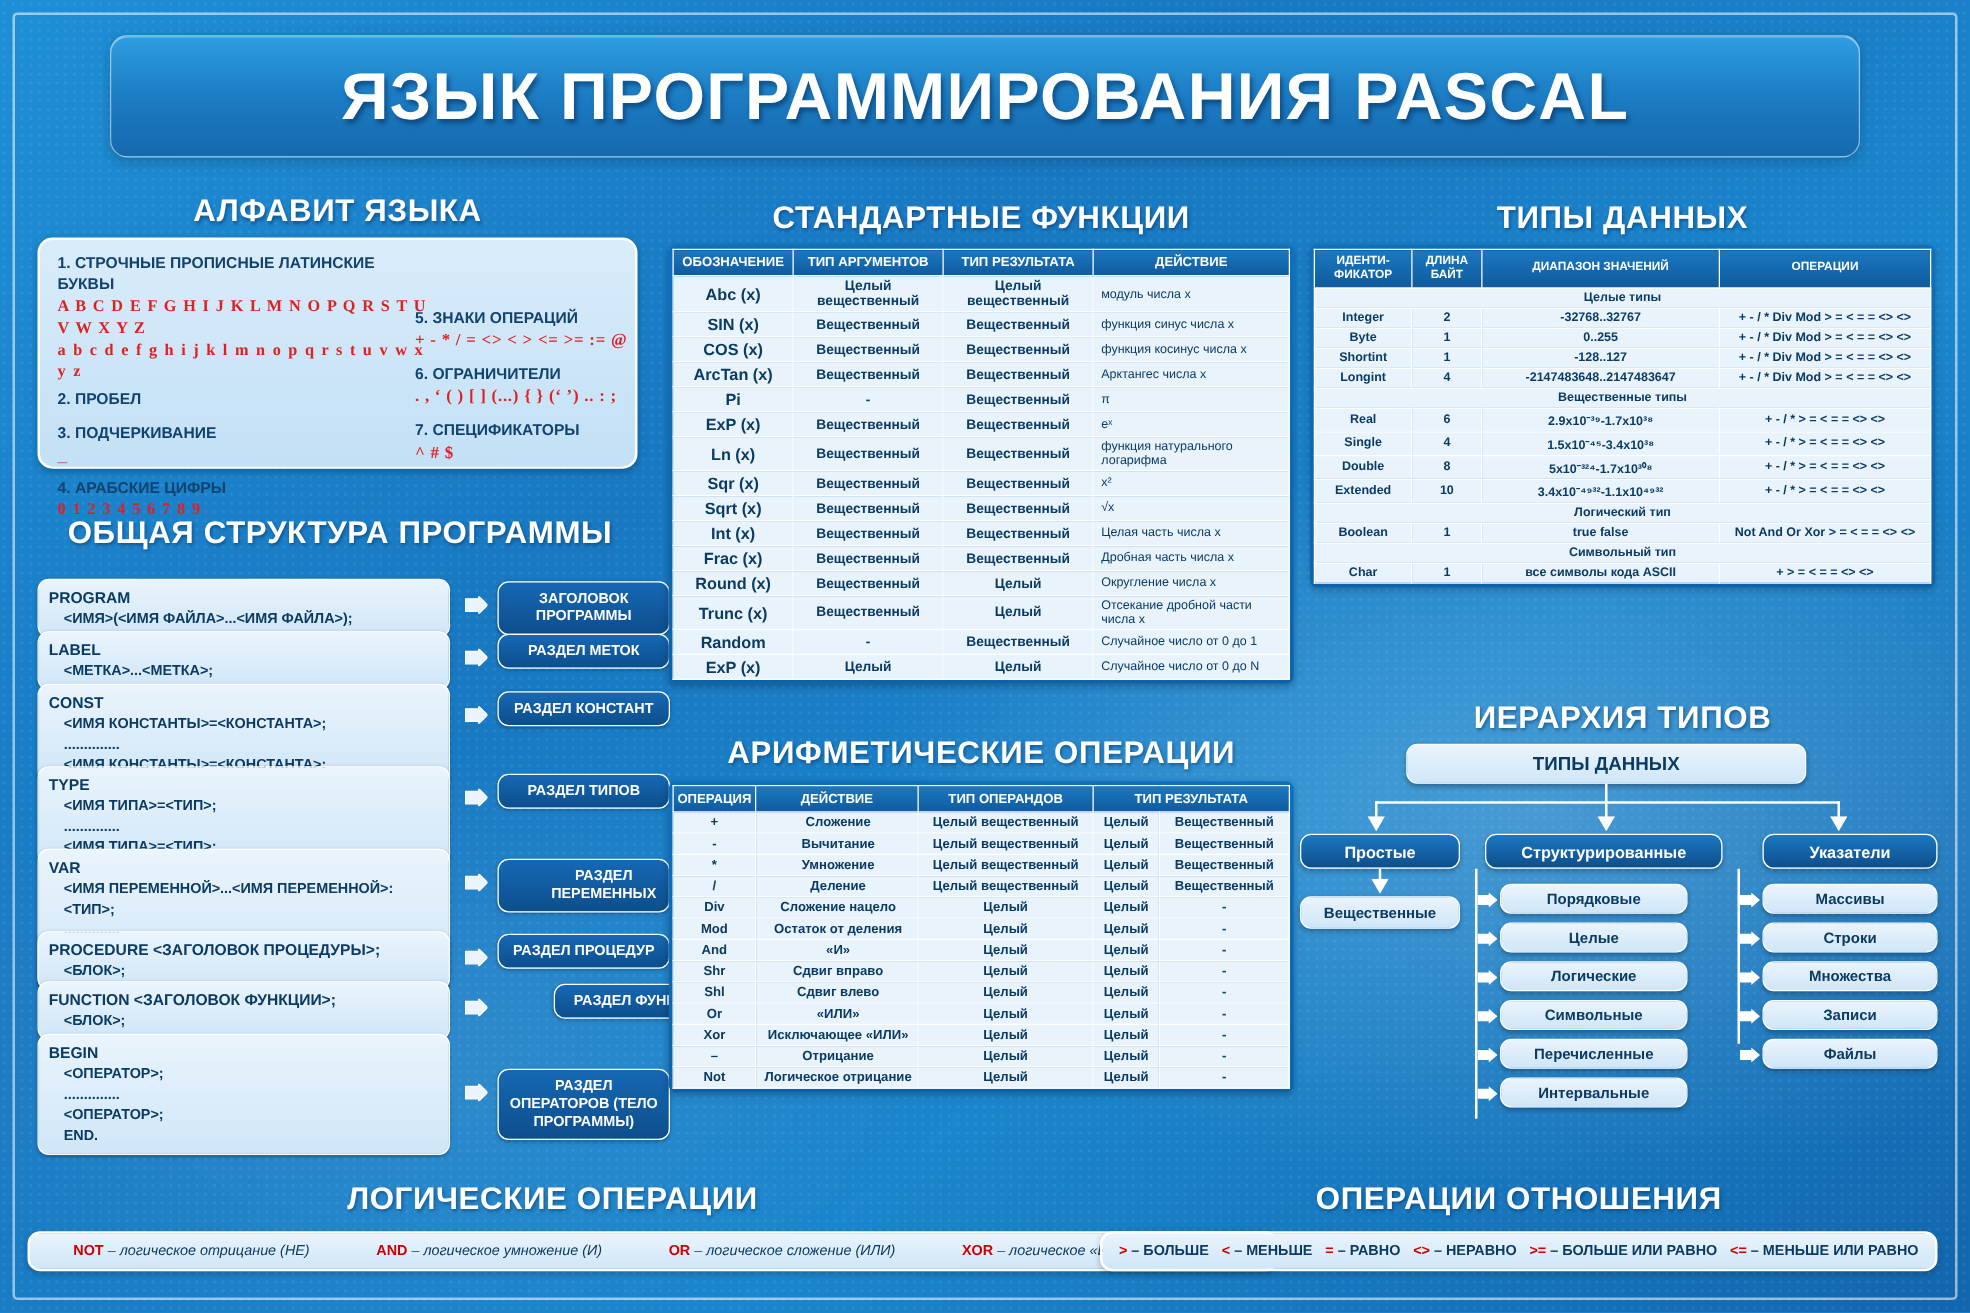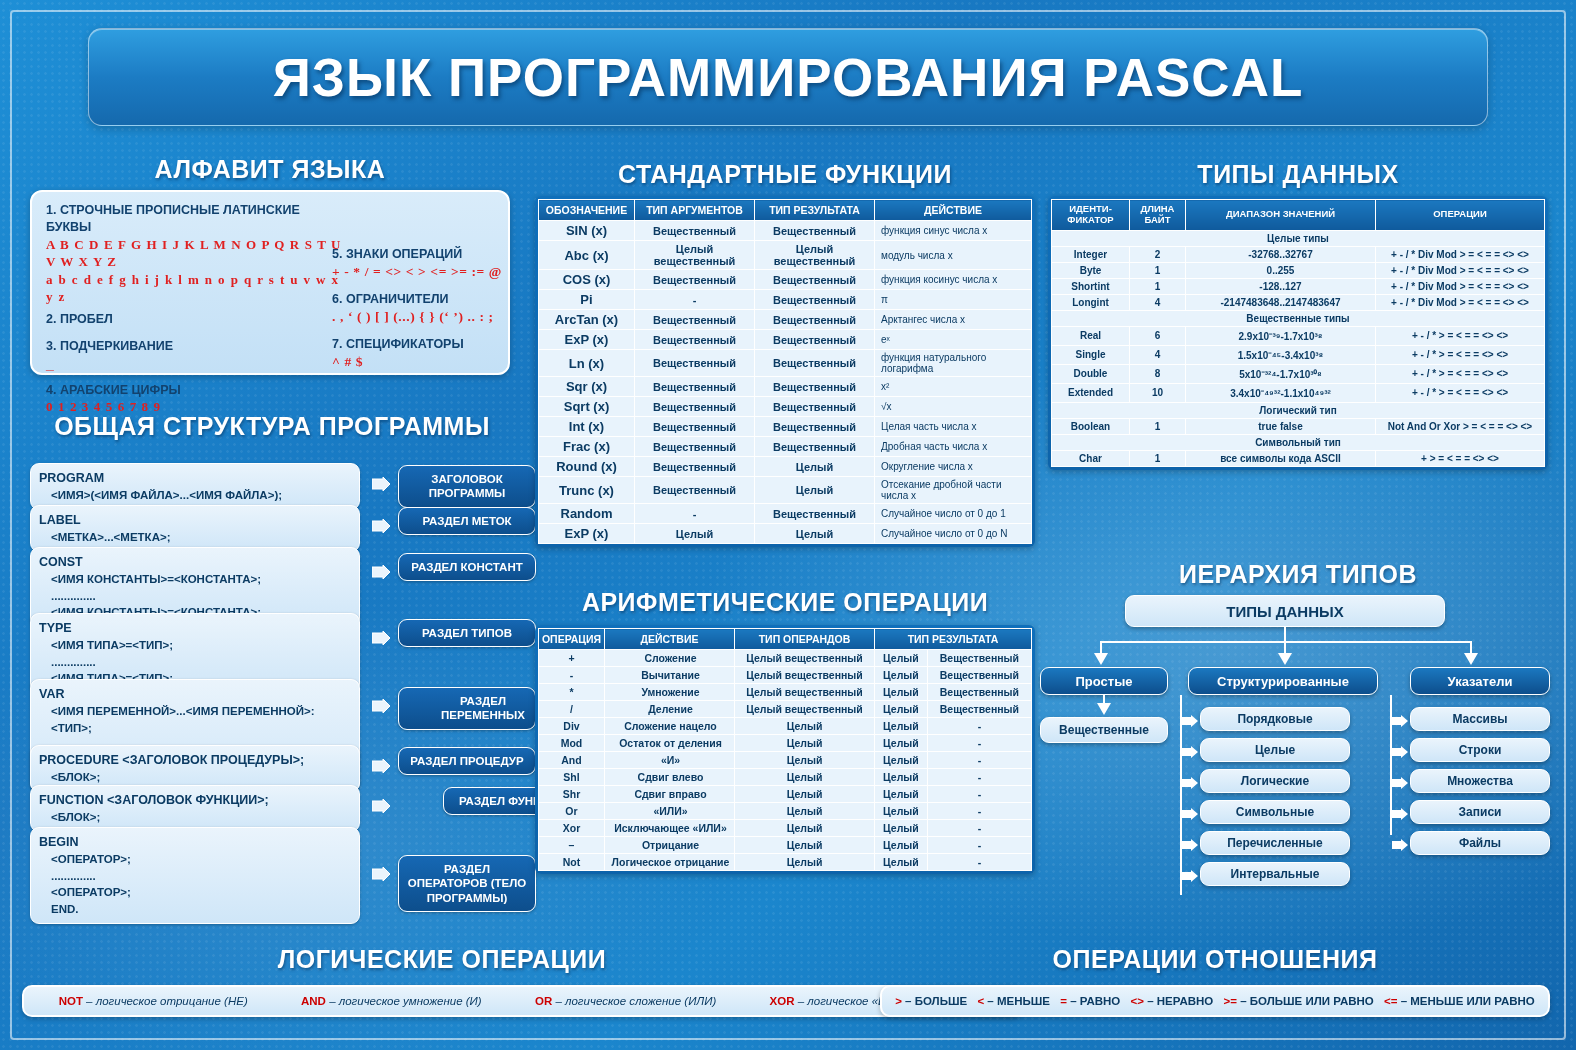--- a/index.html
+++ b/index.html
@@ -319,48 +319,48 @@
   <div class="tbl-wrap" id="functions-wrap">
     <table class="tbl" id="functions-table">
         <tbody>
           <tr>
             <th style="width:96px">ОБОЗНАЧЕНИЕ</th>
             <th style="width:120px">ТИП АРГУМЕНТОВ</th>
             <th style="width:120px">ТИП РЕЗУЛЬТАТА</th>
             <th style="width:auto">ДЕЙСТВИЕ</th>
           </tr>
           <tr>
-            <td class="">SIN (x)</td>
-            <td class="">Вещественный</td>
-            <td class="">Вещественный</td>
-            <td class="act">функция синус числа x</td>
-          </tr>
-          <tr>
             <td class="">Abc (x)</td>
             <td class="">Целый вещественный</td>
             <td class="">Целый вещественный</td>
             <td class="act">модуль числа x</td>
           </tr>
           <tr>
+            <td class="">SIN (x)</td>
+            <td class="">Вещественный</td>
+            <td class="">Вещественный</td>
+            <td class="act">функция синус числа x</td>
+          </tr>
+          <tr>
             <td class="">COS (x)</td>
             <td class="">Вещественный</td>
             <td class="">Вещественный</td>
             <td class="act">функция косинус числа x</td>
+          </tr>
+          <tr>
+            <td class="">ArcTan (x)</td>
+            <td class="">Вещественный</td>
+            <td class="">Вещественный</td>
+            <td class="act">Арктангес числа x</td>
           </tr>
           <tr>
             <td class="">Pi</td>
             <td class="">-</td>
             <td class="">Вещественный</td>
             <td class="act">π</td>
-          </tr>
-          <tr>
-            <td class="">ArcTan (x)</td>
-            <td class="">Вещественный</td>
-            <td class="">Вещественный</td>
-            <td class="act">Арктангес числа x</td>
           </tr>
           <tr>
             <td class="">ExP (x)</td>
             <td class="">Вещественный</td>
             <td class="">Вещественный</td>
             <td class="act">eˣ</td>
           </tr>
           <tr>
             <td class="">Ln (x)</td>
             <td class="">Вещественный</td>
@@ -472,29 +472,29 @@
             <td>-</td>
           </tr>
           <tr>
             <td>And</td>
             <td class="act">«И»</td>
             <td>Целый</td>
             <td>Целый</td>
             <td>-</td>
           </tr>
           <tr>
+            <td>Shr</td>
+            <td class="act">Сдвиг вправо</td>
+            <td>Целый</td>
+            <td>Целый</td>
+            <td>-</td>
+          </tr>
+          <tr>
             <td>Shl</td>
             <td class="act">Сдвиг влево</td>
-            <td>Целый</td>
-            <td>Целый</td>
-            <td>-</td>
-          </tr>
-          <tr>
-            <td>Shr</td>
-            <td class="act">Сдвиг вправо</td>
             <td>Целый</td>
             <td>Целый</td>
             <td>-</td>
           </tr>
           <tr>
             <td>Or</td>
             <td class="act">«ИЛИ»</td>
             <td>Целый</td>
             <td>Целый</td>
             <td>-</td>

